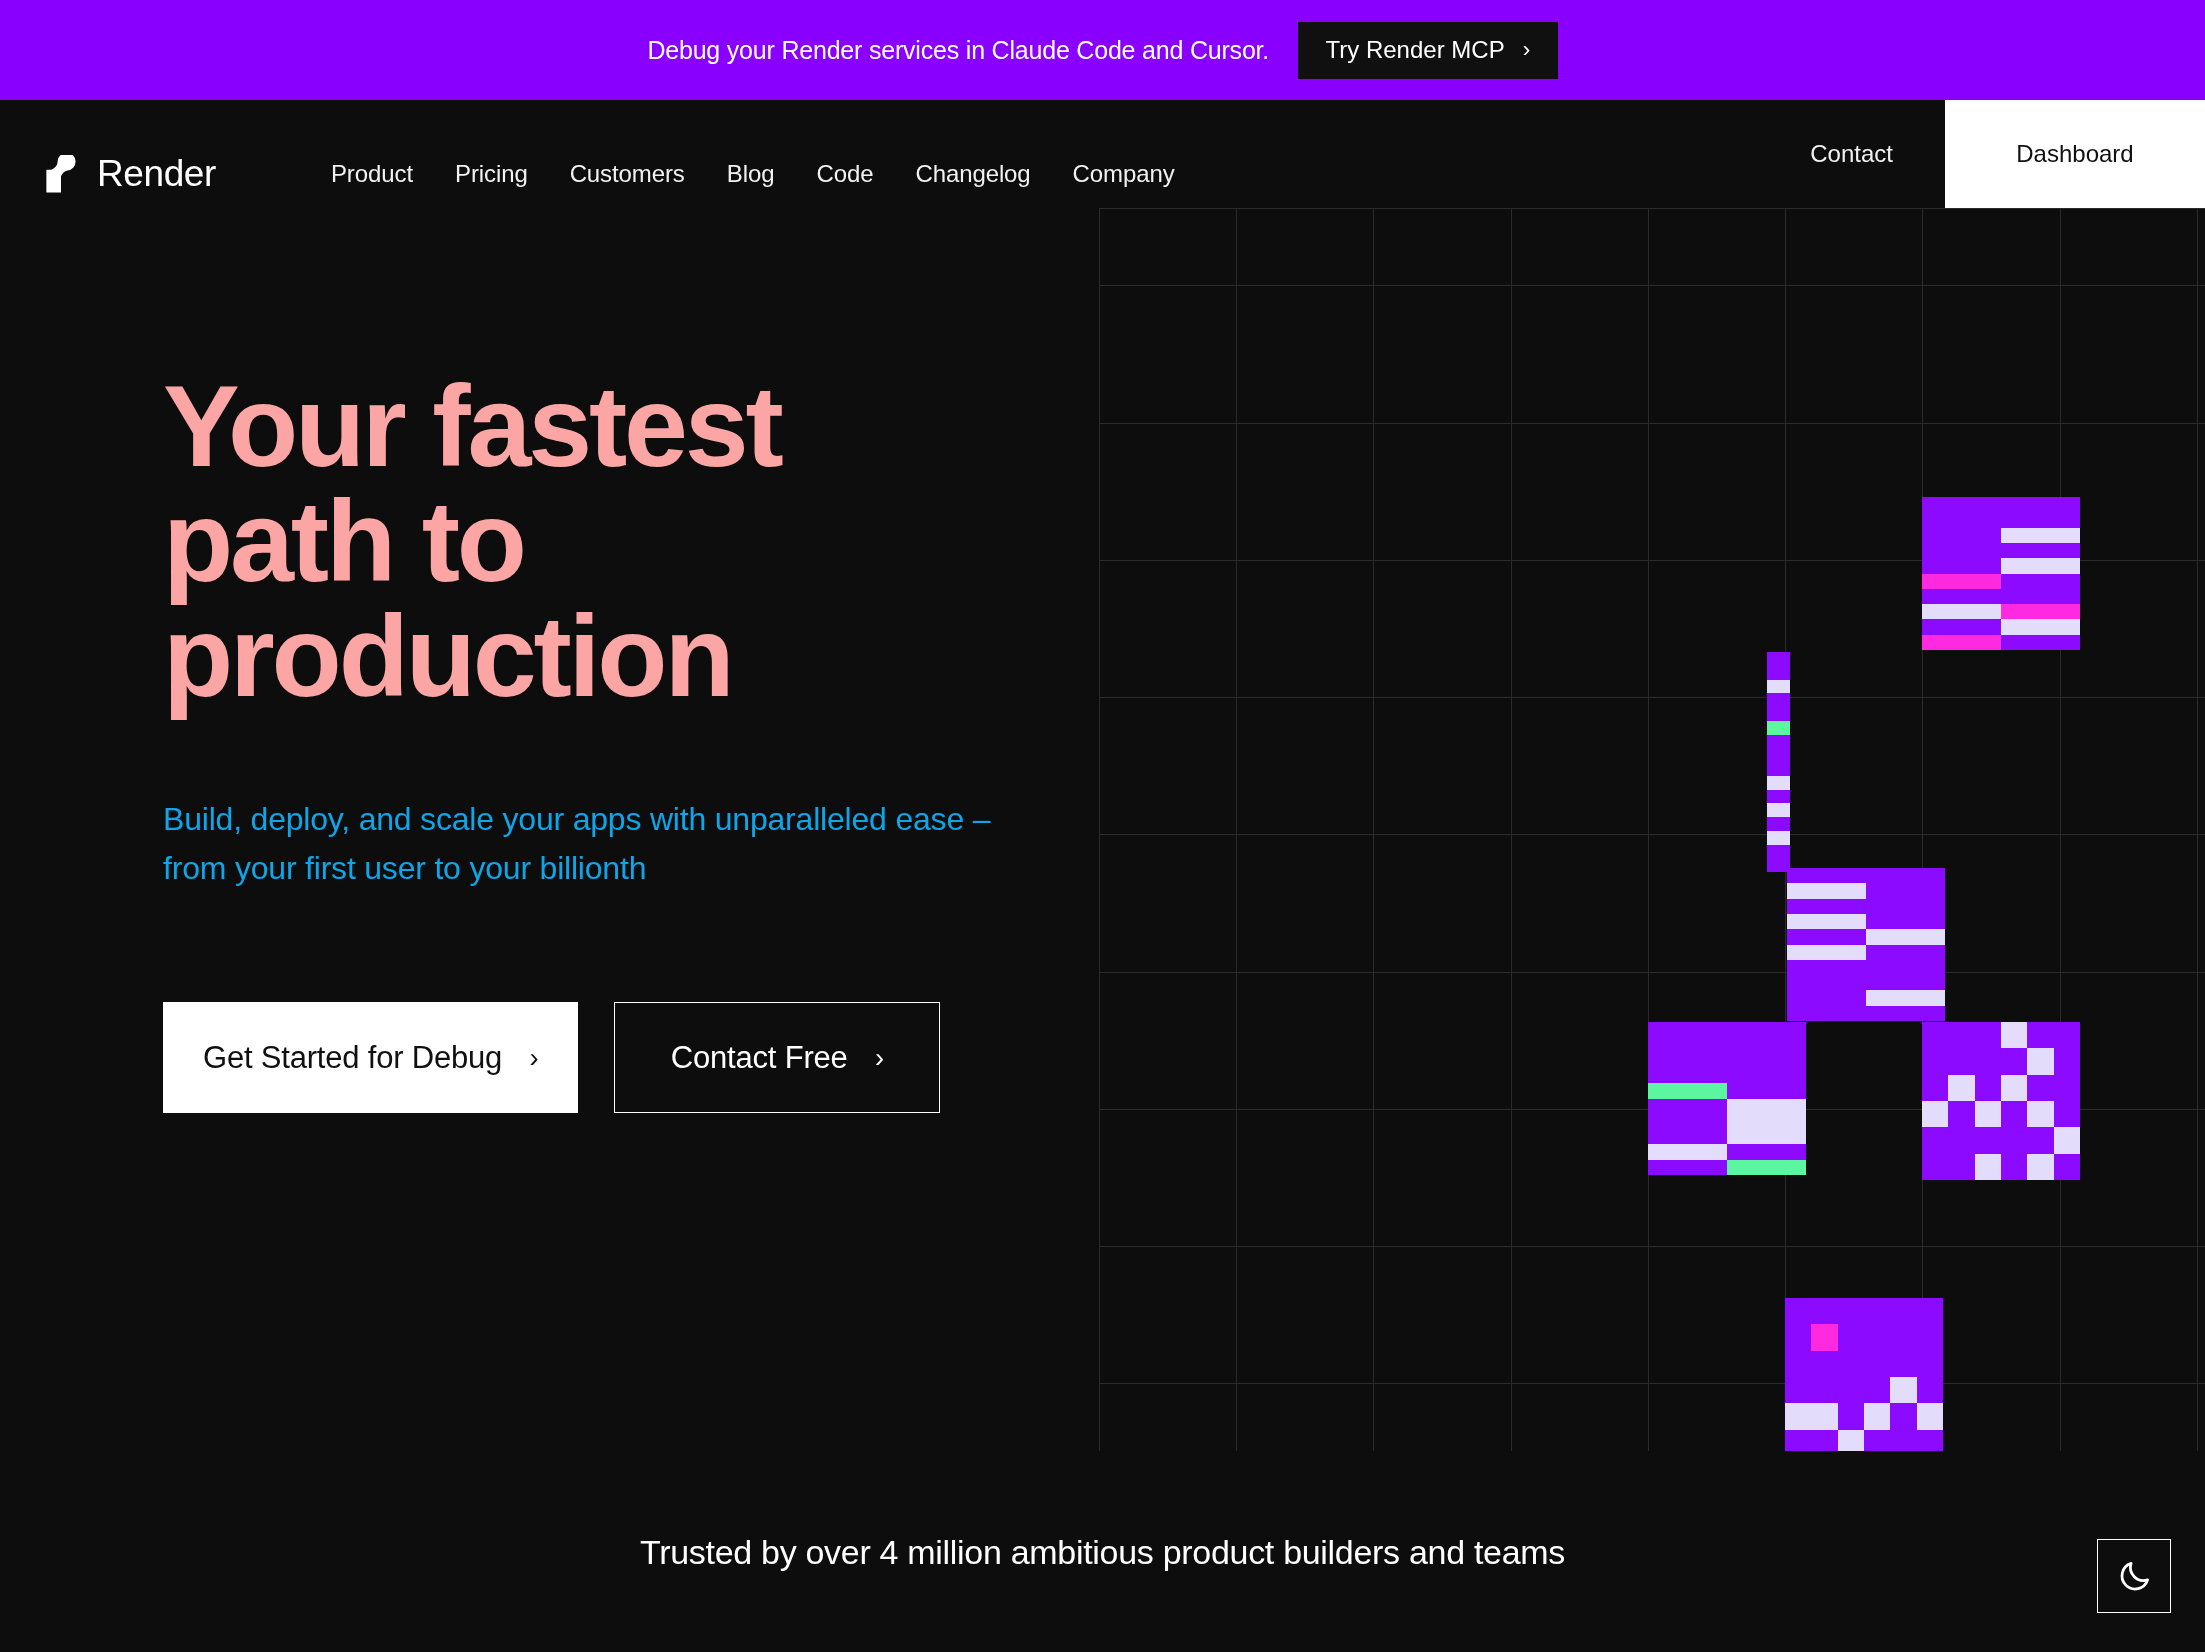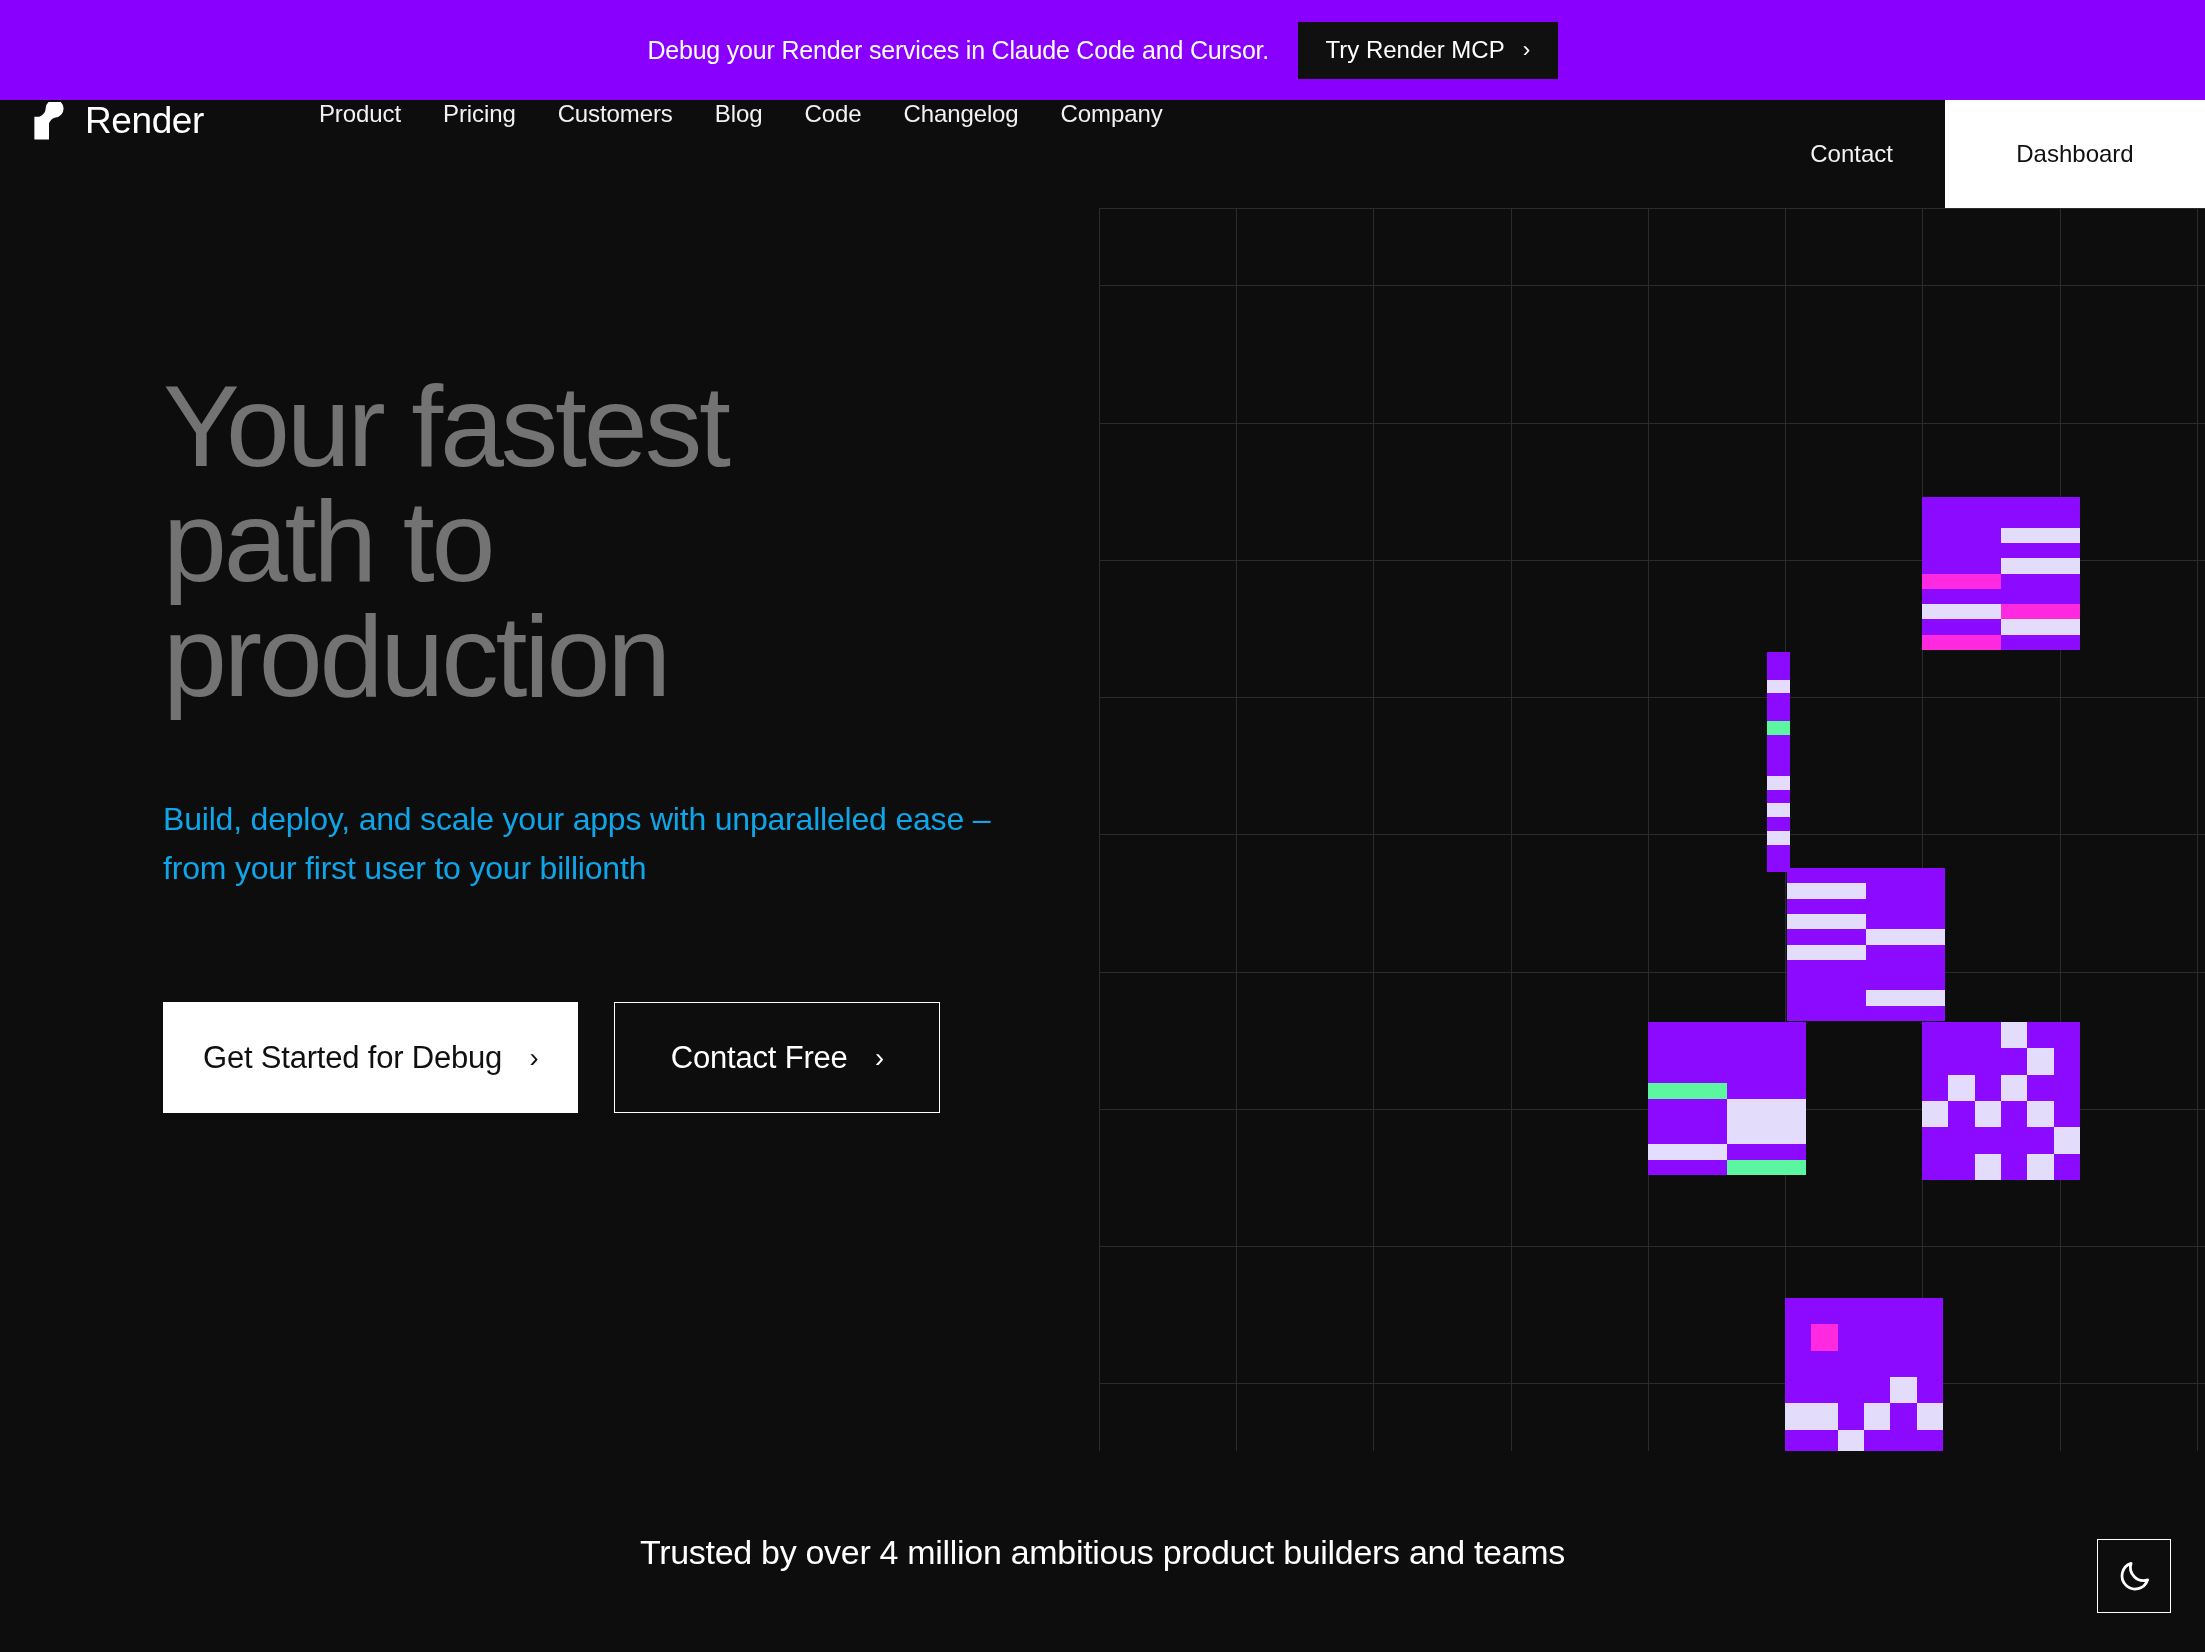--- a/index.html
+++ b/index.html
@@ -32,21 +32,21 @@
   .banner-cta .chev { font-size:22.6px; line-height:1; display:block; }
 
   
   .nav {
     position:absolute; top:100px; left:0; width:2205px; height:108px;
     background:#0d0d0d;
     display:flex; align-items:stretch;
     z-index:5;
   }
   .nav-left {
-    display:flex; align-items:flex-start; gap:0px; padding-left:31px; flex:0 0 auto;
+    display:flex; align-items:center; gap:0px; padding-left:43px; flex:0 0 auto;margin-top:40px;
   }
   .logo { display:flex; align-items:center; gap:18px; cursor:pointer; }
   .logo-mark { width:36px; height:39px; display:block; }
   .logo-text { color:#fff; font-size:37px; font-weight:400; letter-spacing:-0.4px; }
 
   .nav-links {
     display:flex; align-items:center; gap:42px; margin-left:115px;
   }
   .nav-link {
     color:#f2f2f2; font-size:24px; font-weight:400; cursor:pointer;
@@ -74,22 +74,22 @@
   .gl-v, .gl-h { position:absolute; background:#2b2b2b; }
   .gl-v { width:0.8px; top:0; bottom:0; }
   .gl-h { height:0.8px; left:0; right:0; }
 
   .pxblock { position:absolute; display:grid; }
   .px { width:100%; height:100%; }
 
   
   .hero-copy { position:absolute; left:163px; top:161px; width:969px; }
   .hero-title {
-    color:#737373; font-size:115px; line-height:1.0;
-    font-weight:400; letter-spacing:-3.2px; white-space:pre-line;
+    color:#fca5a5; font-size:115px; line-height:1.0;
+    font-weight:700; letter-spacing:-3.2px; white-space:pre-line;
   }
   .hero-sub {
     color:#0ea5e9; font-size:32px; line-height:1.52; margin-top:81px;
     font-weight:400; white-space:pre-line; letter-spacing:-0.2px;
   }
   .hero-btns { display:flex; gap:36px; margin-top:110px; }
   .btn {
     display:flex; align-items:center; gap:27.4px;
     height:111px; padding:0 40px;
     font-size:31px; cursor:pointer; white-space:nowrap;

